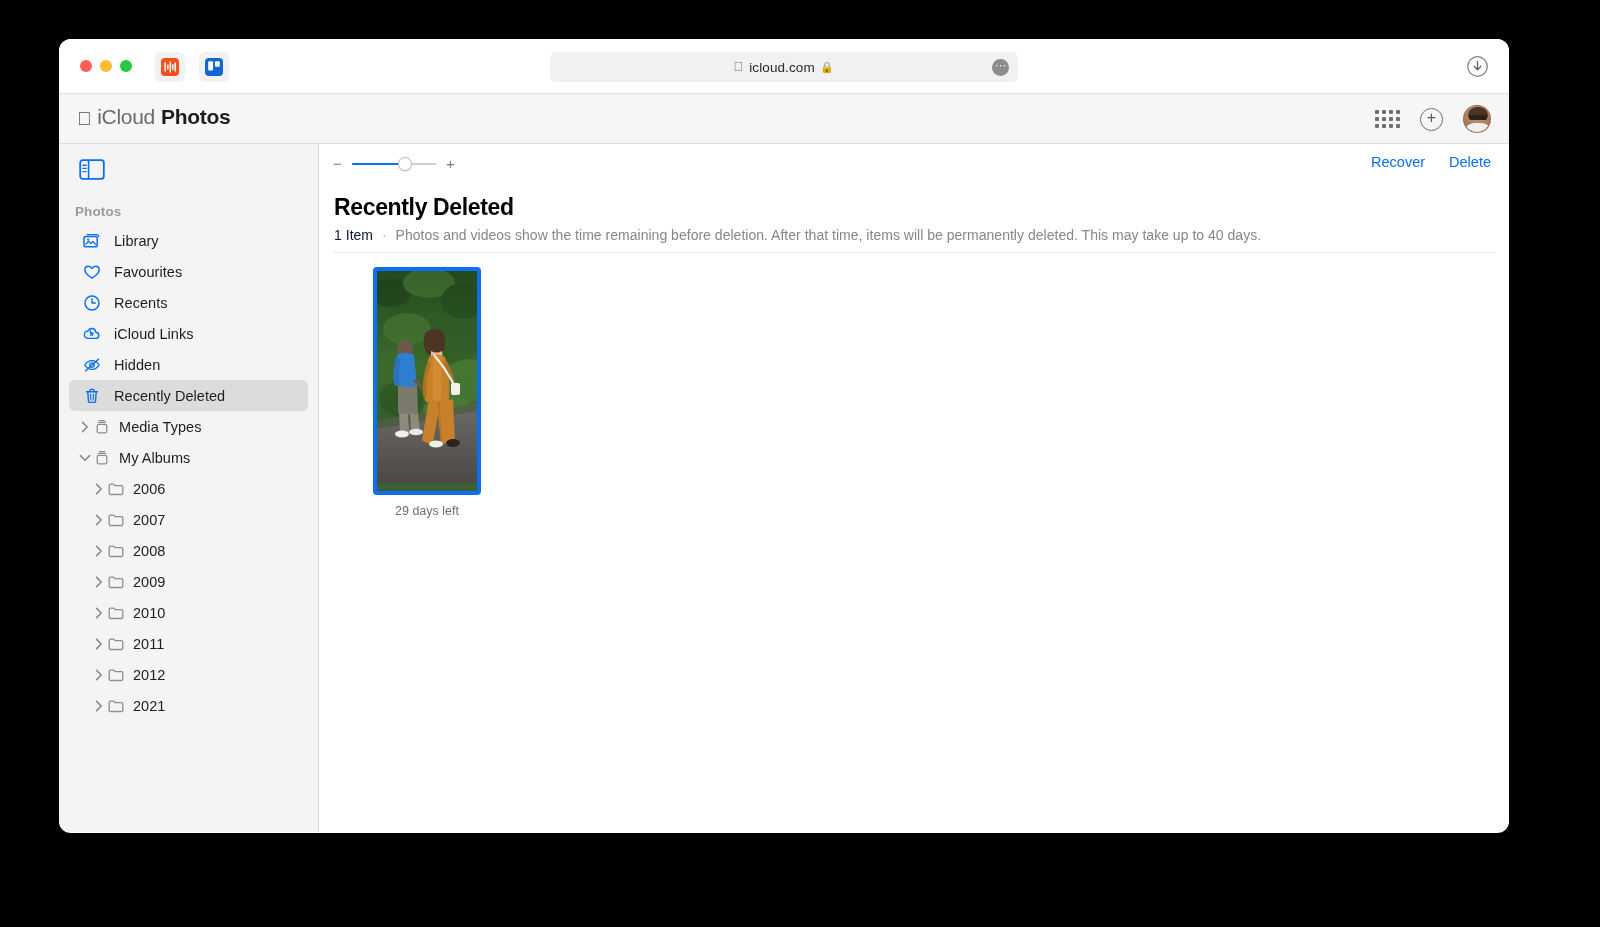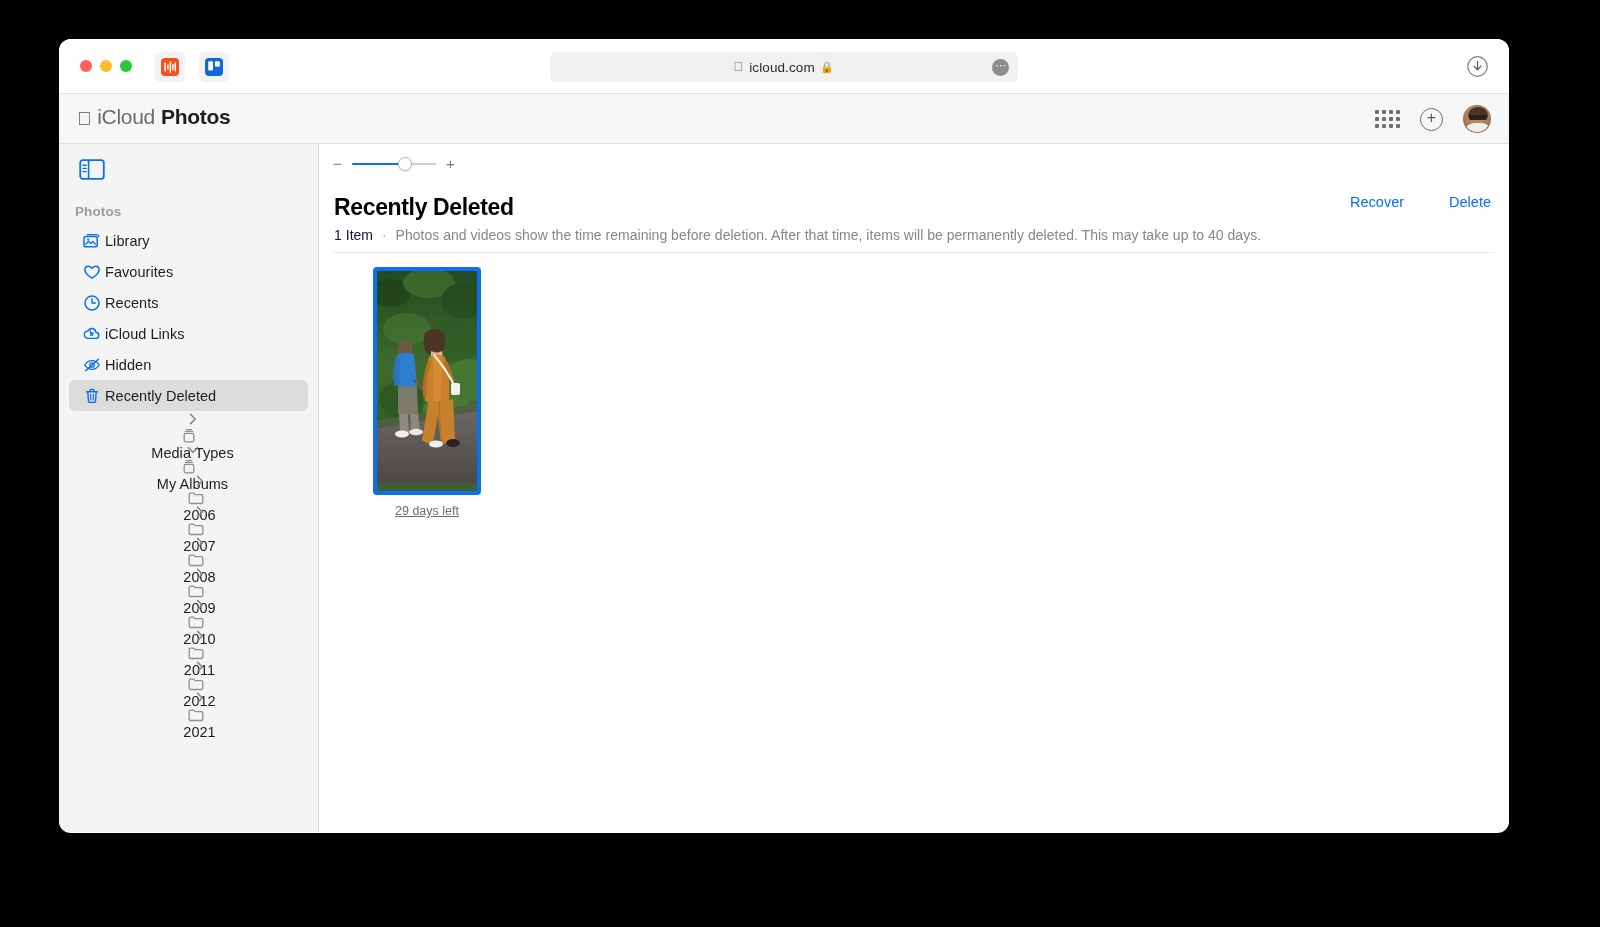--- a/index.html
+++ b/index.html
@@ -148,34 +148,34 @@
   .sb-section {
     font-size: 13.5px; font-weight: 700; color: #9a9a9f;
     padding: 6px 0 6px 16px; letter-spacing: .1px;
   }
   .sb-item {
     display: flex; align-items: center;
     height: 31px;
     margin: 0 10px;
     padding-left: 14px;
     border-radius: 6px;
-    gap: 4px;
+    gap: 13px;
     font-size: 14.5px; color: #1d1d1f;
     white-space: nowrap;
   }
   .sb-item.selected { background: #dcdcdc; }
   .sb-icon { width: 18px; height: 18px; flex: 0 0 18px; display:block; }
   .sb-label { letter-spacing: .05px; }
 
   .sb-row {
     display: flex; align-items: center;
     height: 31px;
     margin: 0 10px;
     border-radius: 6px;
-    font-size: 14.5px; color: #1d1d1f; flex-direction: column;
+    font-size: 14.5px; color: #1d1d1f;
   }
   .chev {
     width: 16px; flex: 0 0 16px;
     display: flex; align-items: center; justify-content: center;
     color: #86868b; font-size: 11px;
   }
   .chev svg { display:block; }
   .sb-row .sb-icon { margin-right: 8px; }
   .indent-0 { padding-left: 8px; }
   .indent-1 { padding-left: 22px; }
@@ -212,21 +212,21 @@
   }
   .slider .knob {
     position: absolute; left: 55%; top: 0;
     width: 14px; height: 14px; border-radius: 50%;
     background: #ffffff; border: 1px solid #b9b9bd;
     box-shadow: 0 0.5px 1.5px rgba(0,0,0,.18);
   }
   .tb-actions {
     position: absolute;
     right: 18px; top: 10px;
-    display: flex; gap: 45px; margin-top: 40px;
+    display: flex; gap: 24px;
   }
   .tb-link {
     font-size: 14.5px; color: #0a6ff2;
   }
 
   .page-title {
     margin: 8px 0 0 15px;
     font-size: 23px; font-weight: 700; color: #000;
     letter-spacing: -.35px;
   }
@@ -253,21 +253,21 @@
     border-radius: 4px;
     border: 4px solid #0a6ff2;
     overflow: hidden;
     position: relative;
     background: #3d5f34;
   }
   .thumb .scene { position: absolute; inset: 0; }
   .cap {
     margin-top: 9px;
     text-align: center;
-    font-size: 12.5px; color: #6e6e73; text-decoration: underline;
+    font-size: 12.5px; color: #6e6e73;
   }
 </style>
 </head>
 <body>
 
 <div class="desktop">
   <div class="window">
 
     <div class="toolbar">
 

